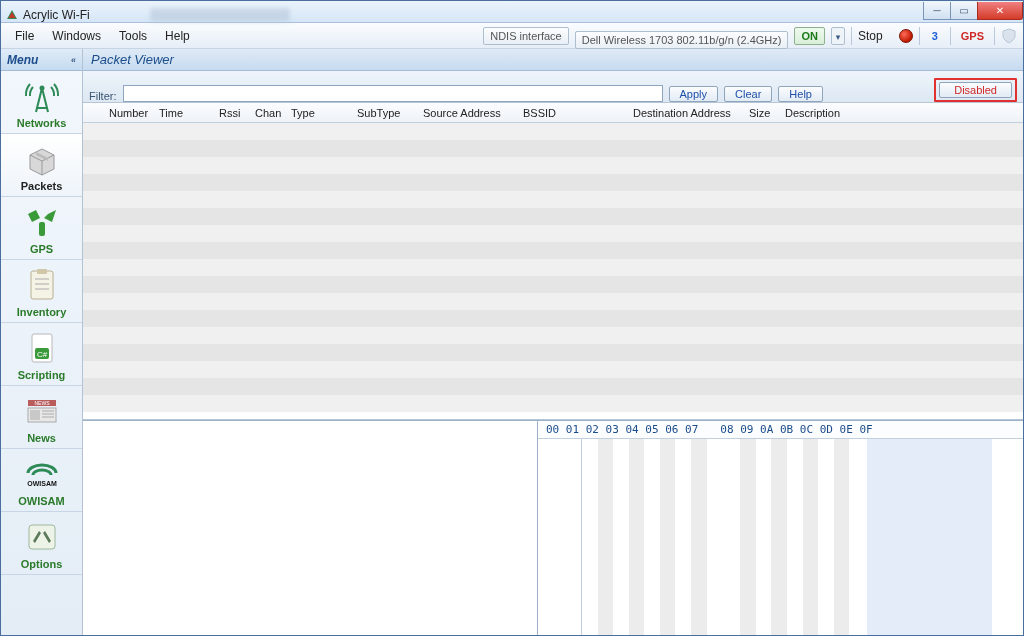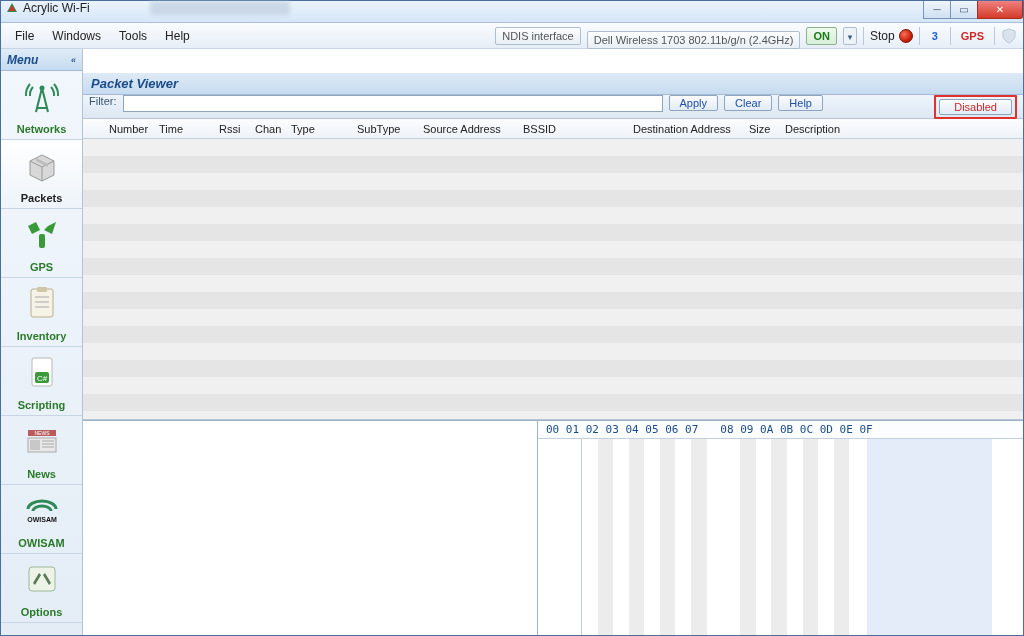--- a/index.html
+++ b/index.html
@@ -1,60 +1,60 @@
 <!DOCTYPE html>
 <html><head>
 <meta charset="utf-8">
 <style>
 * { box-sizing: border-box; margin: 0; padding: 0; }
 body { font-family: "Segoe UI", Tahoma, sans-serif; font-size: 11px; background: #fff; overflow: hidden; }
 
 
 .window { width: 1024px; height: 636px; border: 1px solid #4a6f9e; background: #fff; display: flex; flex-direction: column; }
-.titlebar { height: 22px; background: linear-gradient(#eaf3fc, #d6e6f7); display: flex; align-items: flex-start; padding: 0 0 0 4px; border-bottom: 1px solid #a8c0dd; }
+.titlebar { height: 22px; background: linear-gradient(#eaf3fc, #d6e6f7); display: flex; align-items: flex-end; padding: 0 0 0 4px; border-bottom: 1px solid #a8c0dd; }
 .titlebar .appicon { width: 14px; height: 14px; margin-right: 4px; display:flex;align-items:center;justify-content:center; }
 .title-text { font-size: 12px; color: #222; flex: 0 0 auto; }
 .title-blur { margin-left: 60px; width: 140px; height: 14px; background: #b9c9db; border-radius: 3px; filter: blur(2px); opacity:.6; }
 .win-btns { margin-left: auto; display: flex; height: 20px; }
 .win-btn { width: 28px; height: 18px; border: 1px solid #7a94b5; border-top:none; background: linear-gradient(#f0f6fc,#cfe0f1); display:flex; align-items:center; justify-content:center; font-size:10px; color:#3a506b; margin-left:-1px; }
 .win-btn.close { background: linear-gradient(#f08080,#d43c2a); border-color:#a82c1e; color:#fff; width:46px; border-radius:0 0 3px 0; }
 
 
 .menubar { height: 26px; background: linear-gradient(#fafcfe,#e6eef7); border-bottom: 1px solid #c6d4e3; display: flex; align-items: center; padding: 0 6px; gap: 2px; }
 .menu-item { padding: 4px 8px; font-size: 12px; color: #222; cursor: default; }
 .menubar-right { margin-left: auto; display: flex; align-items: center; gap: 6px; }
 .dd { border: 1px solid #adbecf; background: linear-gradient(#fcfdfe,#e8eff6); padding: 2px 6px; font-size: 11px; color: #555; border-radius:2px;text-align:right; }
 .dd.wide { min-width: 210px; margin-top: 8px; }
 .onoff { border:1px solid #8fb08f; background:linear-gradient(#eef9ee,#d9efd9); color:#1a7a1a; font-weight:bold; padding:2px 6px; border-radius:2px; }
 .onoff-dd { border:1px solid #adbecf; background:#eef3f8; width:14px; text-align:center; padding:2px 0; border-radius:2px;}
-.stop-grp { display:flex; align-items:center; gap:4px; font-size:12px; color:#222; }
+.stop-grp { display:flex; align-items:center; gap:16px; font-size:12px; color:#222; }
 .rec-icon { width:14px;height:14px;border-radius:50%;background:radial-gradient(circle at 35% 35%,#ff6b5a,#c01800 70%); border:1px solid #7a1400; }
 .count-blue { color:#1e5fd6; font-weight:bold; padding:0 6px; }
 .gps-red { color:#d02828; font-weight:bold; padding:0 4px; }
 .sep { width:1px; height:18px; background:#b9c9db; }
 .shield-ic { width:16px;height:16px; opacity:.55; }
 
 
 .body-row { flex:1; display:flex; min-height:0; }
 
 
 .sidemenu { width: 82px; background: linear-gradient(#f2f7fc,#e4edf6); border-right:1px solid #b3c3d4; display:flex; flex-direction:column; }
 .sidemenu-head { height:22px; background:linear-gradient(#e0ecf8,#c5dbf0); border-bottom:1px solid #a4bad4; display:flex;align-items:center; padding:0 6px; font-weight:bold; color:#1a4c8a; font-style:italic; font-size:12px; justify-content:space-between;}
 .side-item { border-bottom:1px solid #c7d5e4; padding:6px 2px 4px; text-align:center; cursor:default; }
 .side-item.active { background:linear-gradient(#fff,#eef4fa); }
 .side-icon { height:38px; display:flex; align-items:center; justify-content:center; }
-.side-label { font-size:11px; color:#2a7a2a; font-weight:bold; margin-top:8px; }
+.side-label { font-size:11px; color:#2a7a2a; font-weight:bold; margin-top:2px; }
 .side-label.dark { color:#222; font-weight:bold; }
 
 
 .main { flex:1; display:flex; flex-direction:column; min-width:0; }
-.main-head { height:22px; background:linear-gradient(#dfeaf6,#c6dbf0); border-bottom:1px solid #a4bad4; display:flex; align-items:center; padding:0 8px; font-weight:bold; font-style:italic; color:#1a4c8a; font-size:13px;margin-top:24px; }
-
-
-.filter-row { height:24px; background:linear-gradient(#eef4fa,#dde8f3); border-bottom:1px solid #b6c6d7; display:flex; align-items:flex-start; padding:0 6px; gap:6px; }
+.main-head { height:22px; background:linear-gradient(#dfeaf6,#c6dbf0); border-bottom:1px solid #a4bad4; display:flex; align-items:center; padding:0 8px; font-weight:normal; font-style:italic; color:#1a4c8a; font-size:13px; }
+
+
+.filter-row { height:32px; background:linear-gradient(#eef4fa,#dde8f3); border-bottom:1px solid #b6c6d7; display:flex; align-items:flex-end; padding:0 6px; gap:6px; }
 .filter-label { color:#3a5570; font-size:11px; }
 .filter-input { flex:0 0 540px; height:17px; border:1px solid #8ea5bd; background:#fff; padding:0 3px; }
 .btn-sm { border:1px solid #8ea5bd; background:linear-gradient(#fbfcfe,#e2ebf4); padding:1px 10px; font-size:11px; color:#1e4fa8; border-radius:2px; }
 .spacer { flex:1; }
 .disabled-btn { border:1px solid #8ea5bd; background:linear-gradient(#fbfcfe,#e2ebf4); padding:1px 14px; font-size:11px; color:#d02828; border-radius:2px; }
 .disabled-wrap { border:2px solid #e03030; padding:2px 3px; border-radius:1px; }
 
 
 .tbl-head { height:20px; background:linear-gradient(#fbfcfe,#eef3f8); border-bottom:1px solid #c2cfdd; display:flex; align-items:center; font-size:11px; color:#222; }
 .th { padding:0 6px; border-right:1px solid transparent; }

